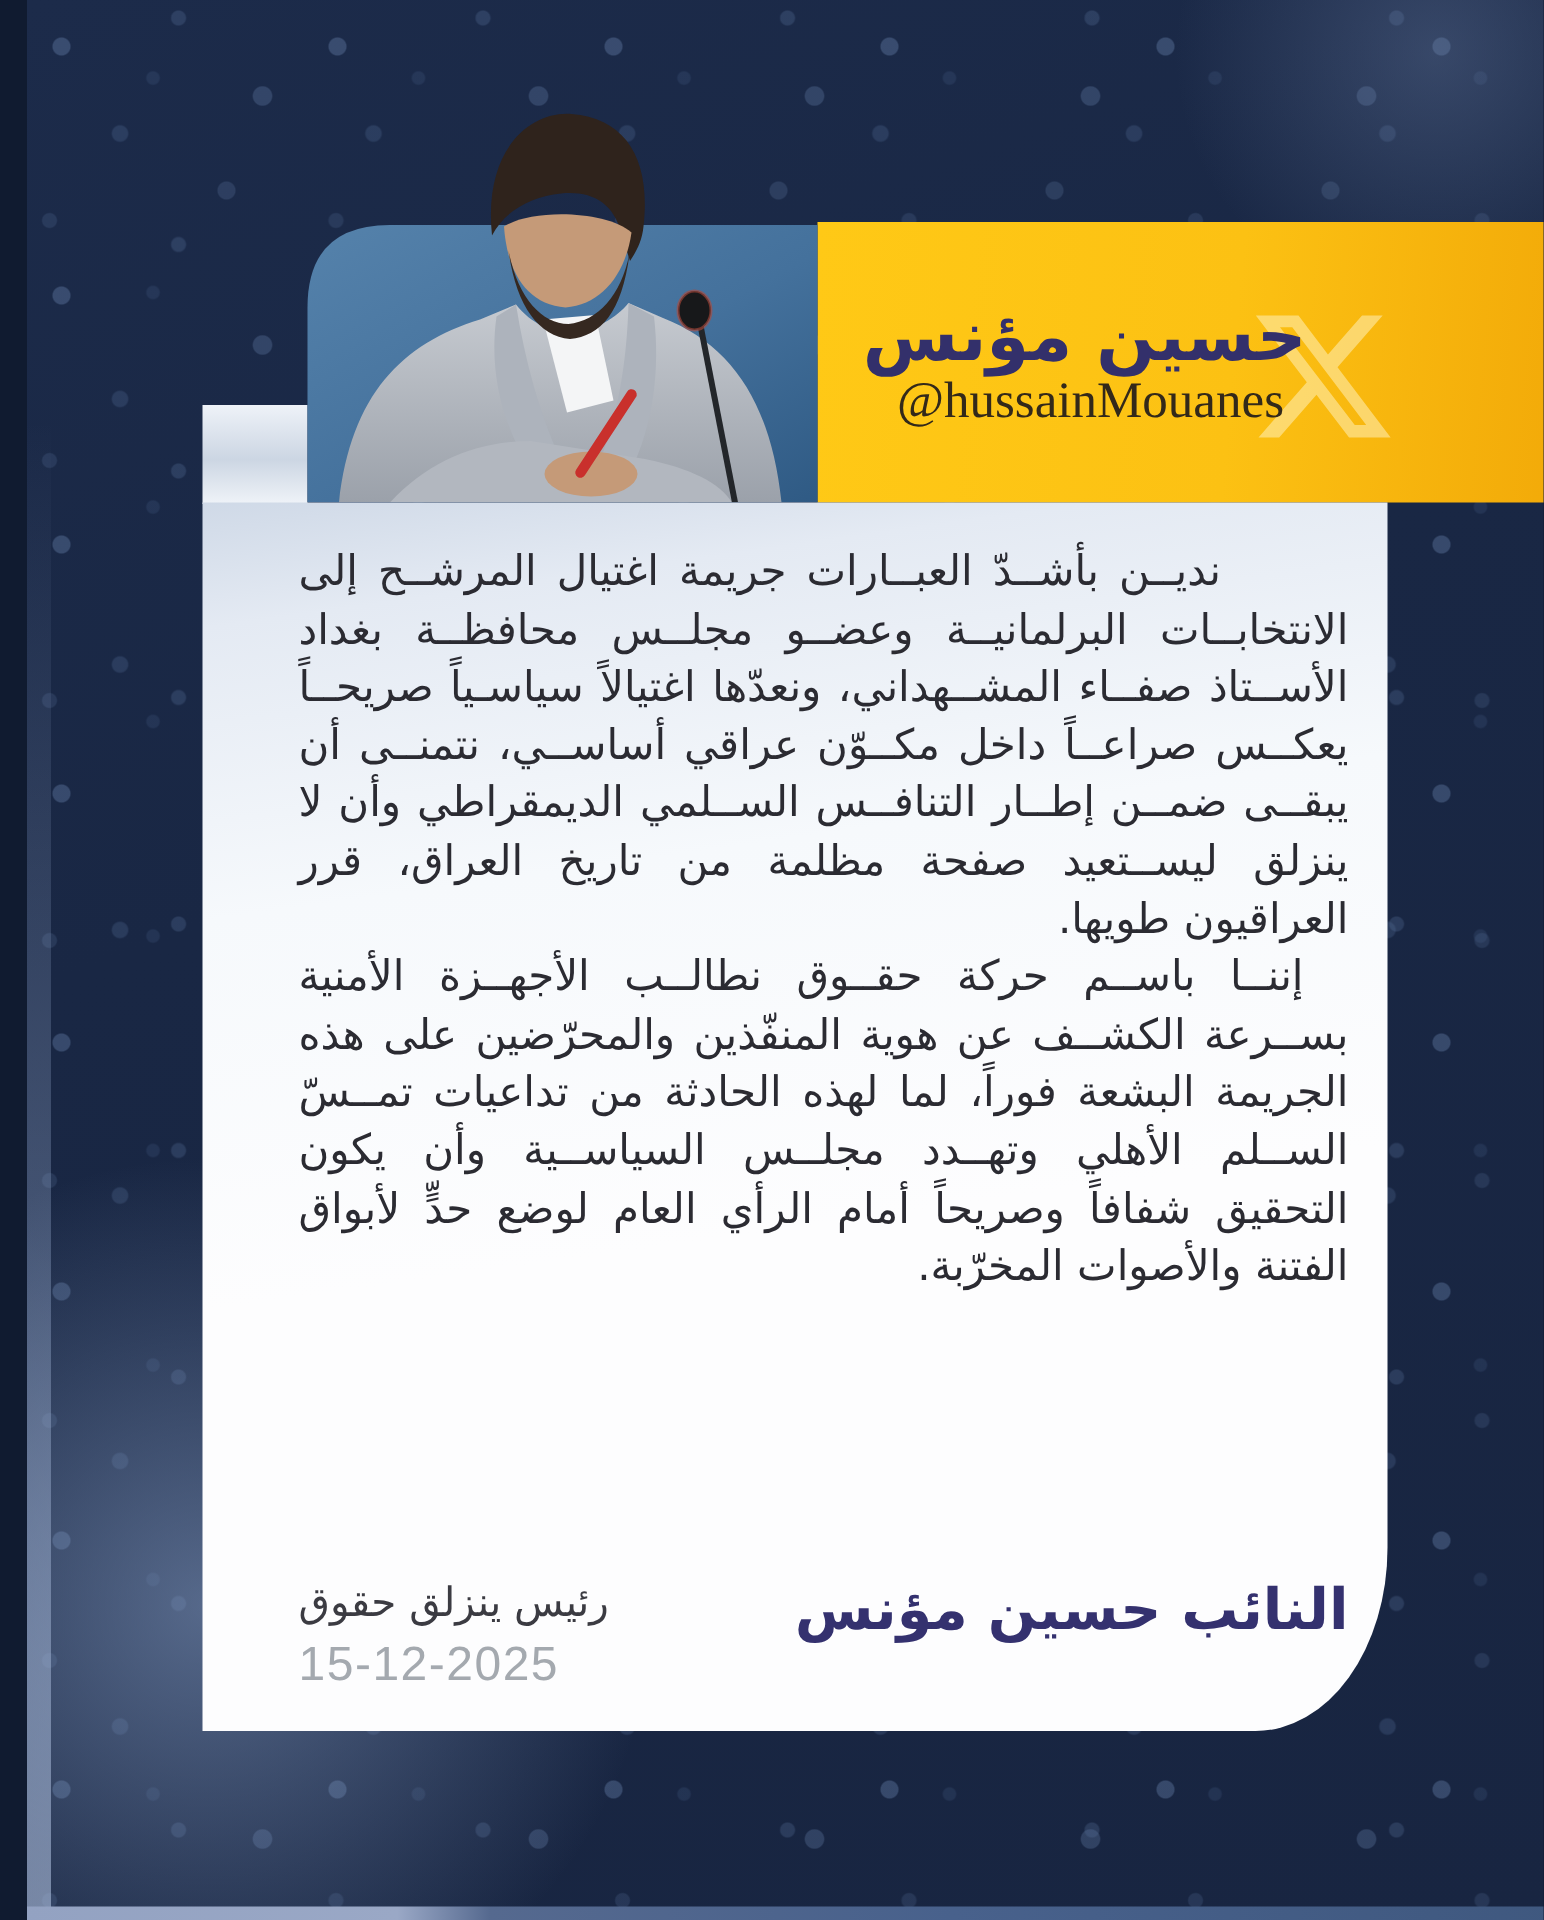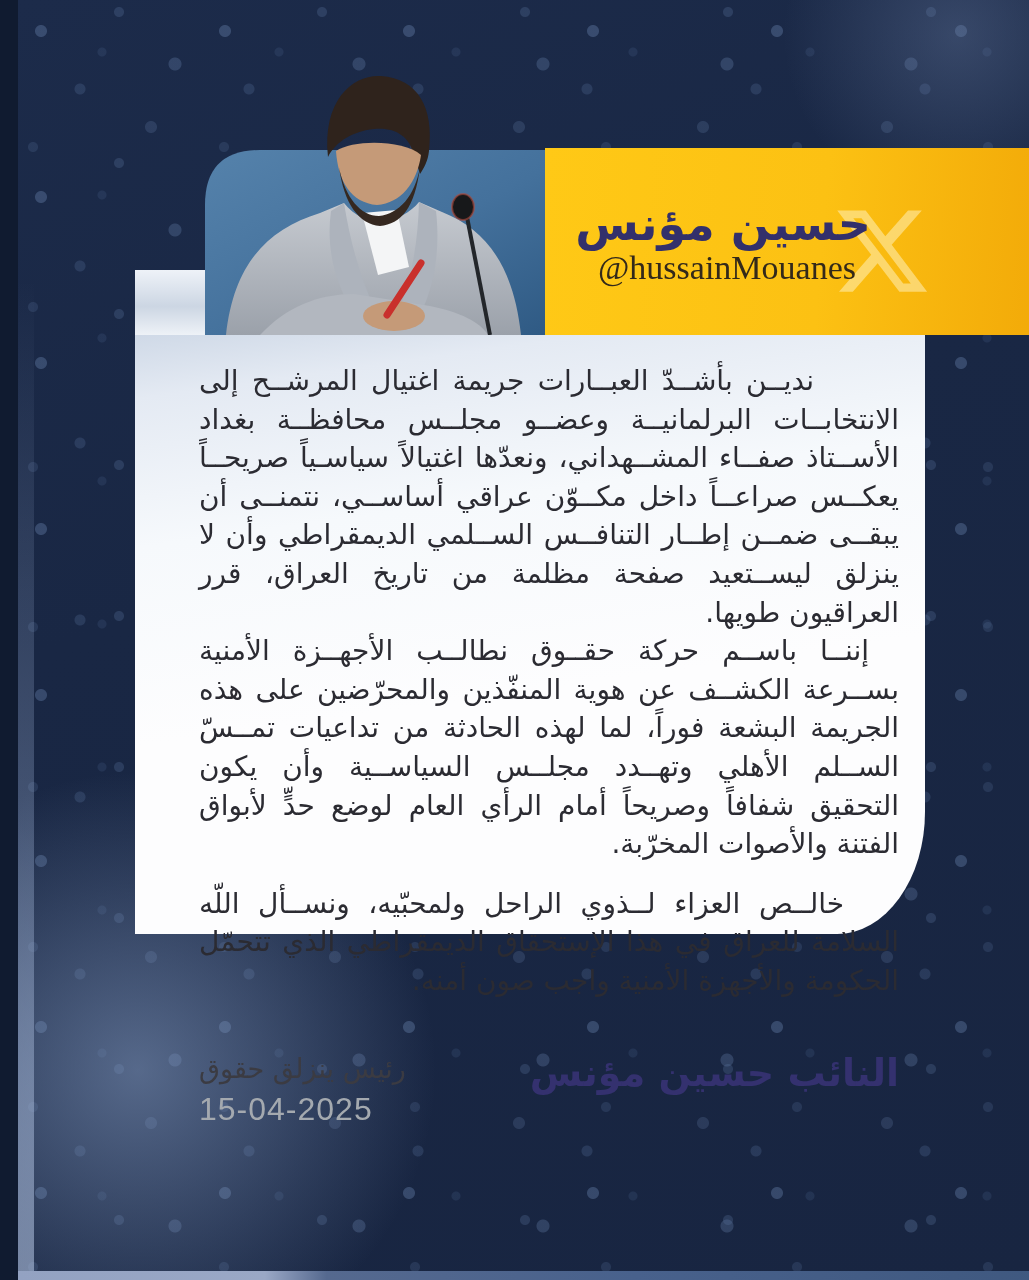--- a/index.html
+++ b/index.html
@@ -58,21 +58,21 @@
 
   
   .photo-wrap{position:absolute;left:150px;top:55px;width:385px;height:280px;}
   .tab{
     position:absolute;left:117px;top:270px;width:70px;height:66px;
     background:linear-gradient(180deg,#eef2f8 0%,#ccd6e3 55%,#eff3f8 100%);
   }
 
   
   .card{
-    position:absolute;left:117px;top:335px;width:790px;height:599px;
+    position:absolute;left:117px;top:335px;width:790px;height:819px;
     border-bottom-right-radius:88px 122px;
     background:linear-gradient(172deg,#cfd9e7 0%,#e4eaf3 9%,#f6f9fc 30%,#fdfdfe 58%,#fdfdfe 100%);
   }
   .card .body{
     direction:rtl;text-align:justify;
     padding:27px 26px 0 64px;
     font-size:28px;line-height:38.6px;color:#2b2b32;font-weight:500;
   }
   .card .body p{margin:0;}
   .card .body p.p1{text-indent:85px;}
@@ -149,25 +149,24 @@
         <ellipse cx="295" cy="152" rx="11" ry="13" fill="#17181a"></ellipse>
         <ellipse cx="295" cy="152" rx="11" ry="13" fill="none" stroke="#b04a3a" stroke-width="2" opacity="0.6"></ellipse>
       </g>
     </svg>
   </div>
 
   <div class="card">
     <div class="body" lang="ar">
       <p class="p1">نديــن بأشــدّ العبــارات جريمة اغتيال المرشــح إلى الانتخابــات البرلمانيــة وعضــو مجلــس محافظــة بغداد الأســتاذ صفــاء المشــهداني، ونعدّها اغتيالاً سياسـياً صريحــاً يعكــس صراعــاً داخل مكــوّن عراقي أساســي، نتمنــى أن يبقــى ضمــن إطــار التنافــس الســلمي الديمقراطي وأن لا ينزلق ليســتعيد صفحة مظلمة من تاريخ العراق، قرر العراقيون طويها.</p>
       <p class="p2">إننــا باســم حركة حقــوق نطالــب الأجهــزة الأمنية بســرعة الكشــف عن هوية المنفّذين والمحرّضين على هذه الجريمة البشعة فوراً، لما لهذه الحادثة من تداعيات تمــسّ الســلم الأهلي وتهــدد مجلــس السياســية وأن يكون التحقيق شفافاً وصريحاً أمام الرأي العام لوضع حدٍّ لأبواق الفتنة والأصوات المخرّبة.</p>
-      <p class="p3">خالــص العزاء لــذوي الراحل ولمحبّيه، ونســأل اللّه السلامة للعراق في هذا الإستحقاق الديمقراطي الذي تتحمّل الحكومة والأجهزة الأمنية واجب صون أمنه.</p>
     </div>
     <div class="sig-row">
       <div class="sig-name">النائب حسين مؤنس</div>
       <div class="sig-left">
         <div class="sig-title">رئيس ينزلق حقوق</div>
-        <div class="sig-date">15-04-2025</div>
+        <div class="sig-date">15-12-2025</div>
       </div>
     </div>
   </div>
 
   <div class="bottom-bar"></div>
 </div>
 
 </body></html>

